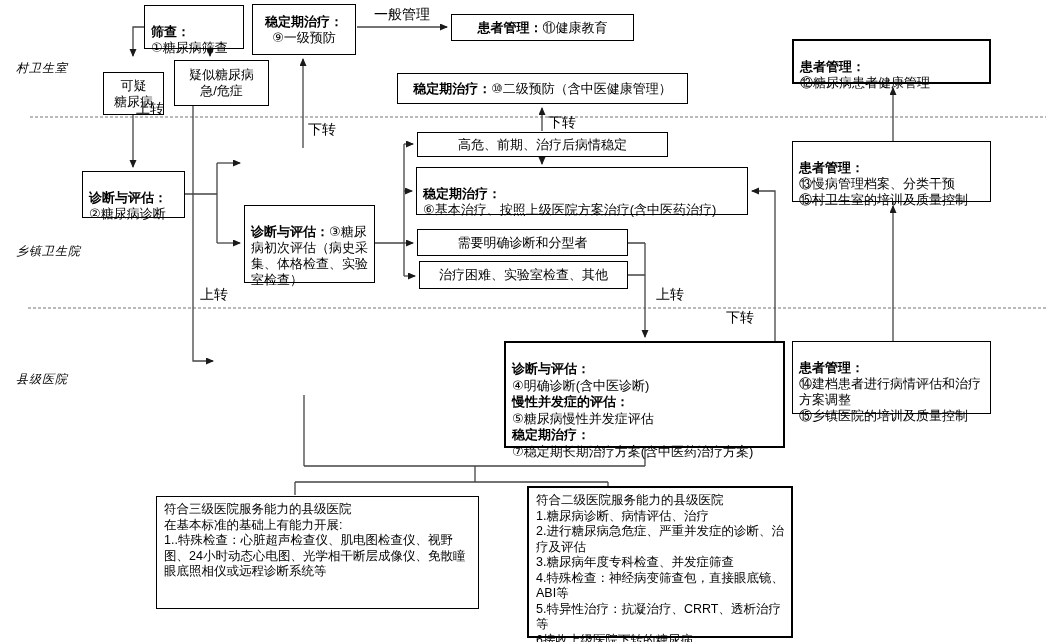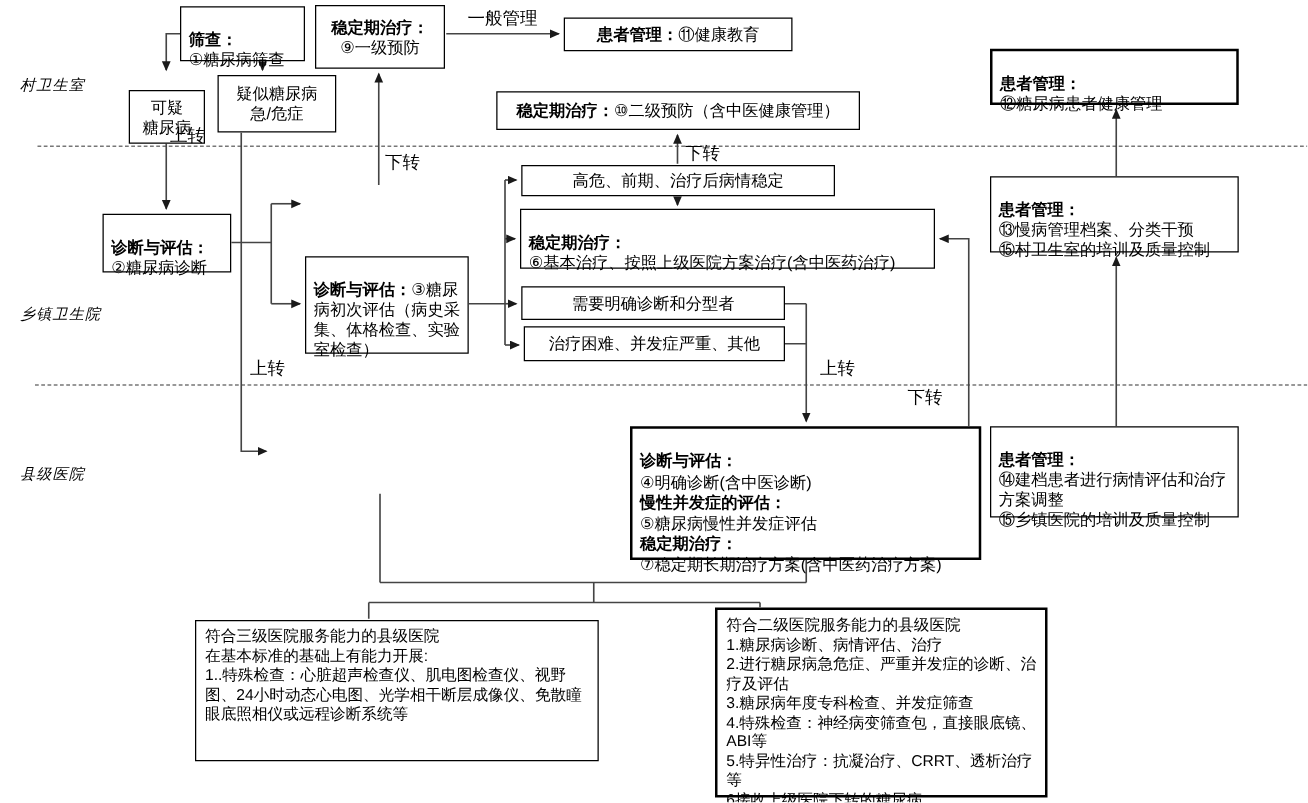--- a/index.html
+++ b/index.html
@@ -125,21 +125,21 @@
   <div class="box" style="left:416px;top:167px;width:332px;height:48px;">
     <b>稳定期治疗：</b><br>
     <span>⑥基本治疗、按照上级医院方案治疗(含中医药治疗)</span>
   </div>
 
   <div class="box center" style="left:417px;top:229px;width:211px;height:27px;">
     <span>需要明确诊断和分型者</span>
   </div>
 
   <div class="box center" style="left:419px;top:261px;width:209px;height:28px;">
-    <span>治疗困难、并发症严重、其他</span>
+    <span>治疗困难、实验室检查、其他</span>
   </div>
 
   <div class="box" style="left:792px;top:141px;width:199px;height:61px;">
     <b>患者管理：</b><br>
     <span>⑬慢病管理档案、分类干预</span><br>
     <span>⑮村卫生室的培训及质量控制</span>
   </div>
 
 
   <div class="box b2" style="left:504px;top:341px;width:281px;height:107px;line-height:16.5px;">
@@ -156,21 +156,21 @@
     <span>⑭建档患者进行病情评估和治疗方案调整</span><br>
     <span>⑮乡镇医院的培训及质量控制</span>
   </div>
 
   <div class="box small" style="left:156px;top:496px;width:323px;height:113px;padding:5px 7px;">
     <div>符合三级医院服务能力的县级医院</div>
     <div>在基本标准的基础上有能力开展:</div>
     <div>1..特殊检查：心脏超声检查仪、肌电图检查仪、视野图、24小时动态心电图、光学相干断层成像仪、免散瞳眼底照相仪或远程诊断系统等</div>
   </div>
 
-  <div class="box b2 small" style="left:527px;top:486px;width:266px;height:152px;padding:5px 7px;margin-left:45px;">
+  <div class="box b2 small" style="left:527px;top:486px;width:266px;height:152px;padding:5px 7px;">
     <div>符合二级医院服务能力的县级医院</div>
     <div>1.糖尿病诊断、病情评估、治疗</div>
     <div>2.进行糖尿病急危症、严重并发症的诊断、治疗及评估</div>
     <div>3.糖尿病年度专科检查、并发症筛查</div>
     <div>4.特殊检查：神经病变筛查包，直接眼底镜、ABI等</div>
     <div>5.特异性治疗：抗凝治疗、CRRT、透析治疗等</div>
     <div>6接收上级医院下转的糖尿病</div>
 
   </div>
 

